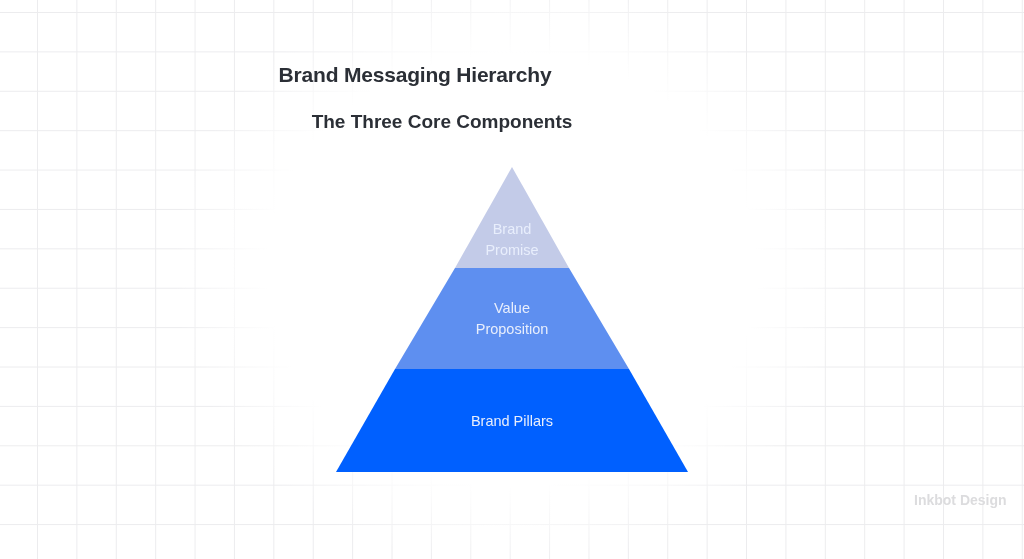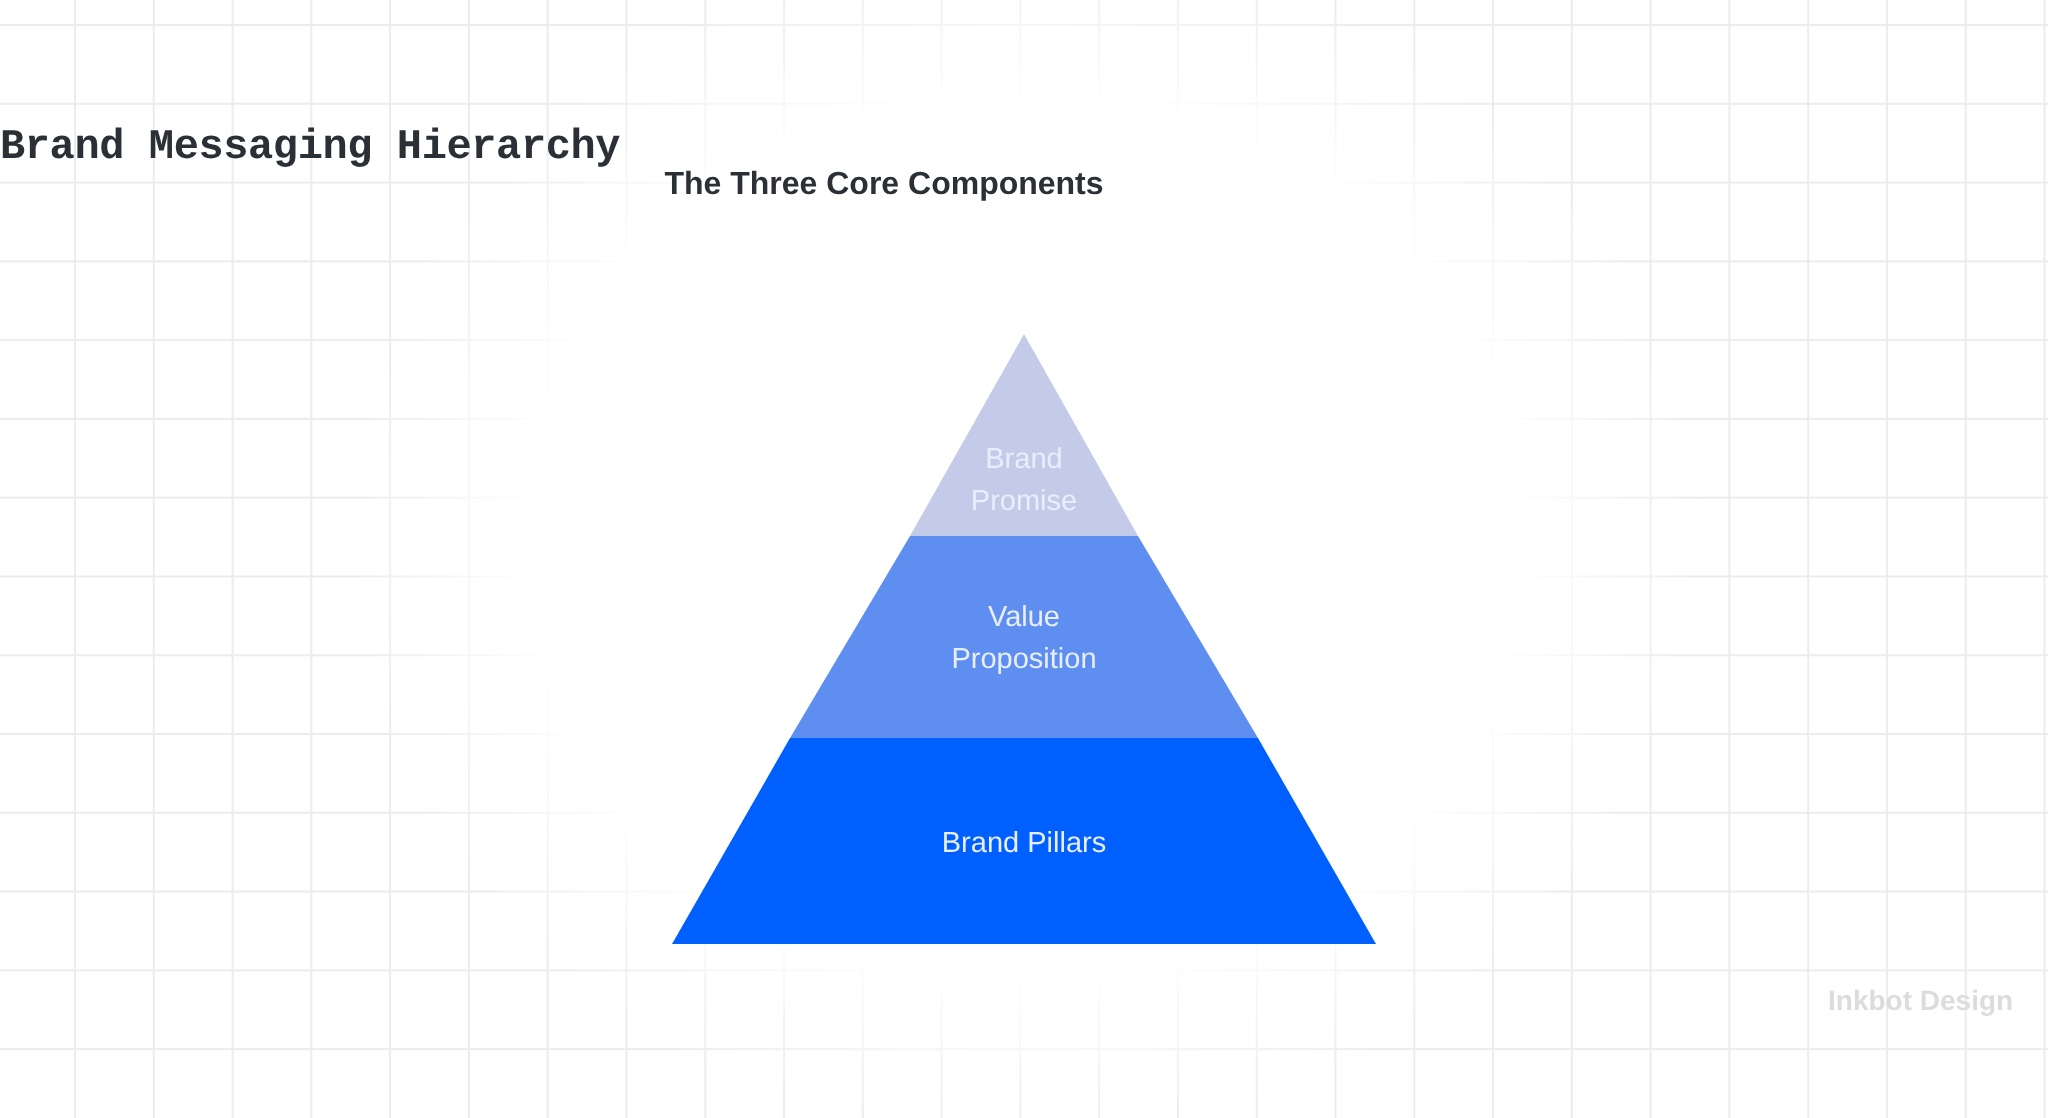--- a/index.html
+++ b/index.html
@@ -22,33 +22,32 @@
     }
     .grid-fade {
       position: absolute; inset: 0;
       background: radial-gradient(ellipse 340px 300px at 512px 270px,
         rgba(255,255,255,1) 0%, rgba(255,255,255,1) 72%, rgba(255,255,255,0) 100%);
     }
     .title {
       position: absolute;
       left: 0; width: 830px;
       top: 63px;
-      text-align: left;
+      text-align: center;
       font-size: 21px;
       font-weight: bold;
       color: #2b2f36;
       letter-spacing: -0.2px;
-      font-family: Liberation Mono, monospace;
     }
     .subtitle {
       position: absolute;
       left: 0; width: 884px;
-      top: 84px;
+      top: 111px;
       text-align: center;
-      font-size: 16px;
+      font-size: 19px;
       font-weight: bold;
       color: #2b2f36;
     }
     .pyramid {
       position: absolute;
       left: 0; top: 0;
       width: 1024px; height: 559px;
     }
     .tier-label {
       font-family: "Liberation Sans", sans-serif;

